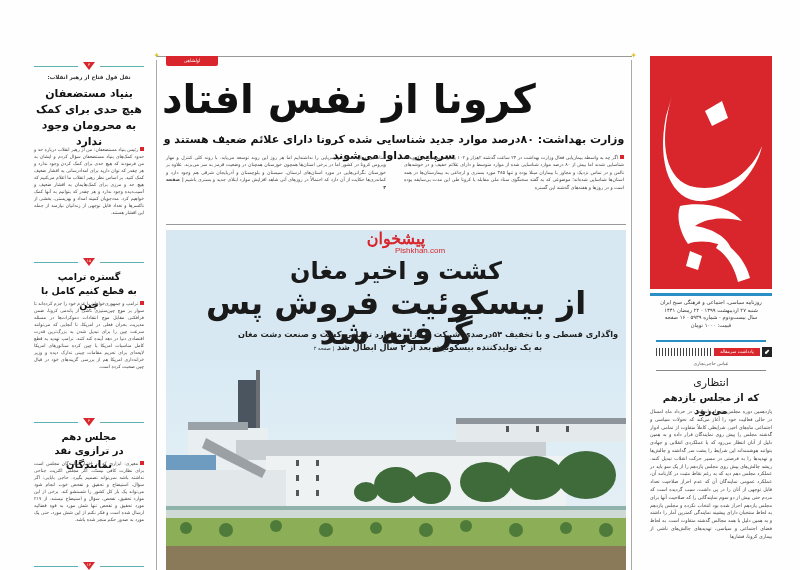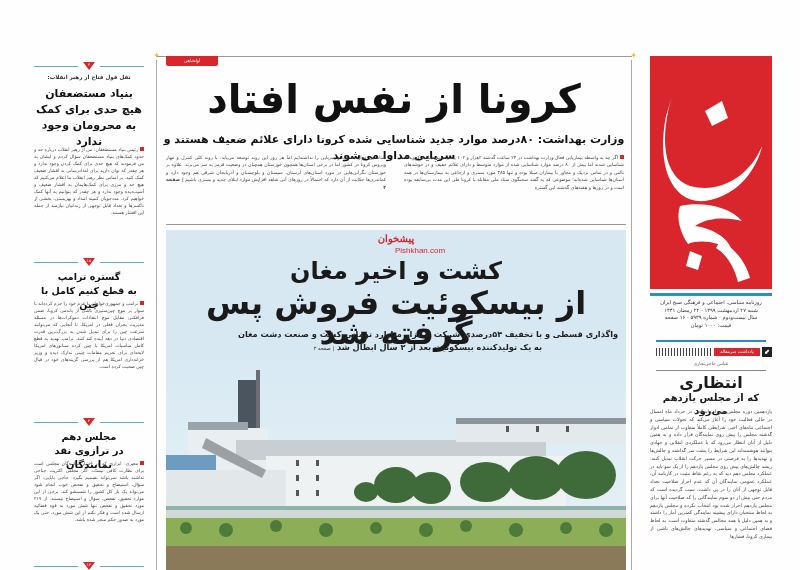--- a/index.html
+++ b/index.html
@@ -15,42 +15,42 @@
   .logo-rule { position: absolute; left: 4px; top: 237px; width: 122px; height: 3px; background: #2a8fc4; }
   .mast-info { position: absolute; left: 4px; top: 243px; width: 122px; text-align: center; font-size: 5.2px; line-height: 7.6px; color: #333; }
   .mast-rule2 { position: absolute; left: 10px; top: 284px; width: 110px; height: 2px; background: #2a8fc4; }
   .note-row { position: absolute; left: 4px; top: 291px; width: 122px; height: 10px; }
   .note-icon { position: absolute; right: 0; top: 0; width: 10px; height: 10px; background: #222; color: #fff; font-size: 7px; line-height: 10px; text-align: center; }
   .note-tag { position: absolute; right: 12px; top: 1px; width: 46px; height: 8px; background: #d8262c; color: #fff; font-size: 4.5px; line-height: 8px; text-align: center; }
   .note-bars { position: absolute; right: 60px; top: 1px; width: 56px; height: 8px;
     background: repeating-linear-gradient(90deg, #444 0 1px, transparent 1px 3px); }
   .note-author { position: absolute; left: 4px; top: 305px; width: 122px; text-align: center; font-size: 4.6px; color: #555; }
   .note-rule { position: absolute; left: 10px; top: 314px; width: 110px; height: 1px; background: #888; }
-  .note-title { position: absolute; left: 4px; top: 320px; width: 122px; text-align: center; font-size: 16px; font-weight: bold; line-height: 14px; }
+  .note-title { position: absolute; left: 4px; top: 320px; width: 122px; text-align: center; font-size: 11px; font-weight: normal; line-height: 14px; }
   .note-title2 { position: absolute; left: 4px; top: 335px; width: 122px; text-align: center; font-size: 10px; font-weight: bold; line-height: 13px; }
   .note-body { position: absolute; left: 4px; top: 352px; width: 122px; font-size: 4.8px; line-height: 7.8px; color: #444; text-align: justify; }
 
   
   .center { position: absolute; left: 152px; top: 56px; width: 484px; height: 514px; }
   .frame-top { position: absolute; left: 4px; top: 0; width: 476px; height: 1px; background: #999; }
   .frame-left { position: absolute; left: 4px; top: 4px; width: 1px; height: 510px; background: #aaa; }
   .frame-right { position: absolute; left: 479px; top: 4px; width: 1px; height: 510px; background: #aaa; }
   .corner { position: absolute; top: -4px; width: 8px; height: 8px; color: #e2c432; font-size: 8px; line-height: 8px; }
   .corner.l { left: 0; } .corner.r { left: 477px; }
   .section-tag { position: absolute; left: 14px; top: 0; width: 52px; height: 10px; background: #d8262c; color: #fff; font-size: 4.6px; line-height: 10px; text-align: center; border-radius: 0 0 2px 2px; }
-  .main-headline { position: absolute; left: 10px; top: 16px; width: 464px; text-align: center; font-size: 40px; font-weight: bold; line-height: 54px; letter-spacing: -1px; color: #111; }
+  .main-headline { position: absolute; left: 10px; top: 16px; width: 464px; text-align: left; font-size: 40px; font-weight: bold; line-height: 54px; letter-spacing: -1px; color: #111; }
   .sub-headline { position: absolute; left: 10px; top: 76px; width: 464px; text-align: center; font-size: 11px; font-weight: bold; line-height: 16px; color: #111; }
   .col-text { position: absolute; top: 98px; width: 220px; font-size: 4.7px; line-height: 7.4px; color: #444; text-align: justify; }
   .col-text.r { left: 252px; } .col-text.l { left: 14px; }
   .bullet { display: inline-block; width: 4px; height: 4px; background: #d8262c; margin-left: 2px; }
   .center-rule { position: absolute; left: 14px; top: 168px; width: 460px; height: 1px; background: #999; }
 
   .feature { position: absolute; left: 14px; top: 174px; width: 460px; height: 340px; background: #d7e8f2; overflow: hidden; }
   .watermark { position: absolute; left: 0; top: 2px; width: 460px; text-align: center; color: #d8262c; }
-  .wm-fa { font-size: 10px; font-weight: bold; line-height: 14px; font-family: "DejaVu Serif", serif; }
+  .wm-fa { font-size: 16px; font-weight: bold; line-height: 14px; font-family: "DejaVu Serif", serif; }
   .wm-en { font-size: 8px; line-height: 9px; direction: ltr; font-family: "Liberation Sans", sans-serif; margin-left: 48px; }
   .feat-h1 { position: absolute; left: 0; top: 26px; width: 460px; text-align: center; font-size: 24px; font-weight: bold; line-height: 30px; color: #1a1a1a; }
   .feat-h2 { position: absolute; left: 0; top: 58px; width: 460px; text-align: center; font-size: 32px; font-weight: bold; line-height: 30px; color: #1a1a1a; }
   .feat-sub { position: absolute; left: 0; top: 98px; width: 524px; text-align: center; font-size: 8.2px; font-weight: bold; line-height: 13px; color: #222; }
   .photo { position: absolute; left: 0; top: 130px; width: 460px; height: 210px; }
   .photo svg { width: 100%; height: 100%; display: block; }
 
   
   .leftcol { position: absolute; left: 0; top: 56px; width: 148px; height: 514px; }
   .divider { position: absolute; left: 34px; width: 110px; height: 8px; }

